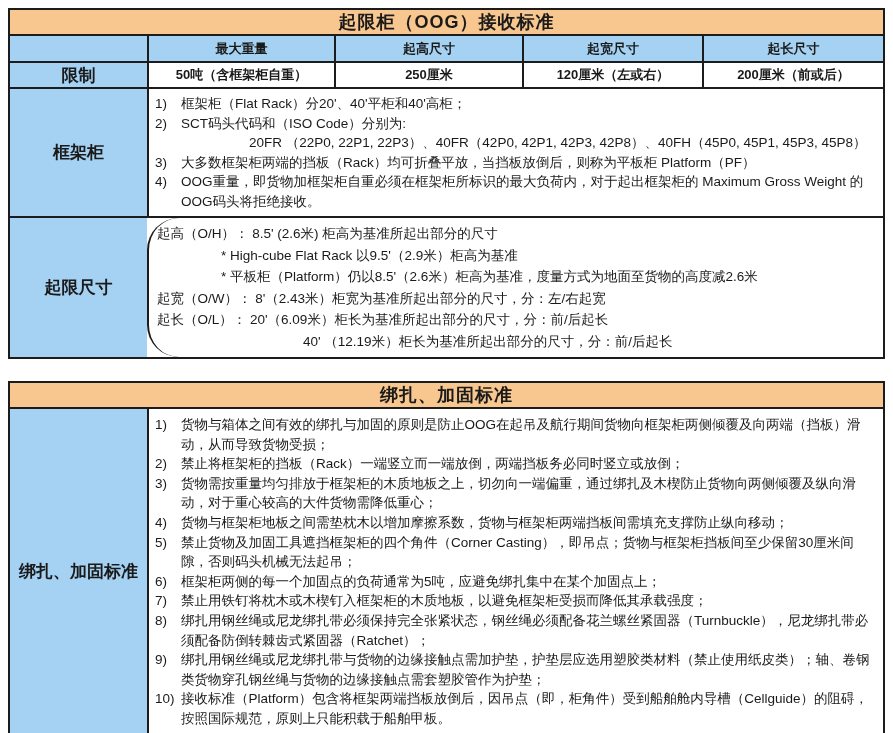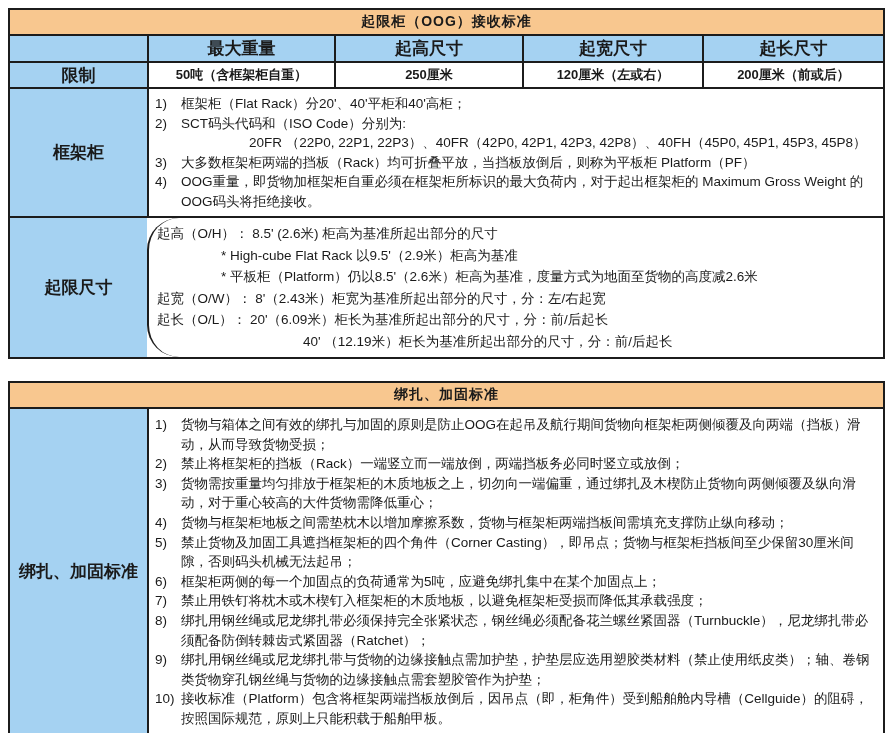--- a/index.html
+++ b/index.html
@@ -12,23 +12,23 @@
   body{font-family:"Liberation Sans","DejaVu Sans",sans-serif;color:var(--ink);}
   .canvas{position:relative;width:893px;height:733px;background:#ffffff;overflow:hidden;}
   .tbl{margin-left:8px;width:877px;border:2px solid var(--border);box-sizing:border-box;background:#fff;}
   .tbl1{margin-top:8px;}
   .row{display:grid;box-sizing:border-box;}
   .row + .row{border-top:2px solid var(--border);}
   .grid5{grid-template-columns:137px 187px 188px 180px 1fr;}
   .grid2{grid-template-columns:137px 1fr;}
   .cell{box-sizing:border-box;min-width:0;}
   .cell + .cell{border-left:2px solid var(--border);}
-  .title-row{background:var(--orange);font-weight:bold;font-size:14px;
+  .title-row{background:var(--orange);font-weight:bold;font-size:18px;
     display:flex;align-items:center;justify-content:center;height:24px;letter-spacing:1px;}
-  .hdr{background:var(--blue);font-weight:bold;font-size:17px;
+  .hdr{background:var(--blue);font-weight:bold;font-size:13px;
     display:flex;align-items:center;justify-content:center;height:25px;}
   .limit-cell{background:#fff;font-weight:bold;font-size:13px;
     display:flex;align-items:center;justify-content:center;height:24px;}
   .label-cell{background:var(--blue);font-weight:bold;font-size:17px;
     display:flex;align-items:center;justify-content:center;}
   .body-cell{background:#fff;font-size:13.5px;line-height:19.5px;padding:5px 8px 5px 6px;}
   .dims-cell{line-height:21.5px;border-radius:32px;}
   .li{display:flex;}
   .li .num{flex:0 0 26px;}
   .li .txt{flex:1;min-width:0;}

